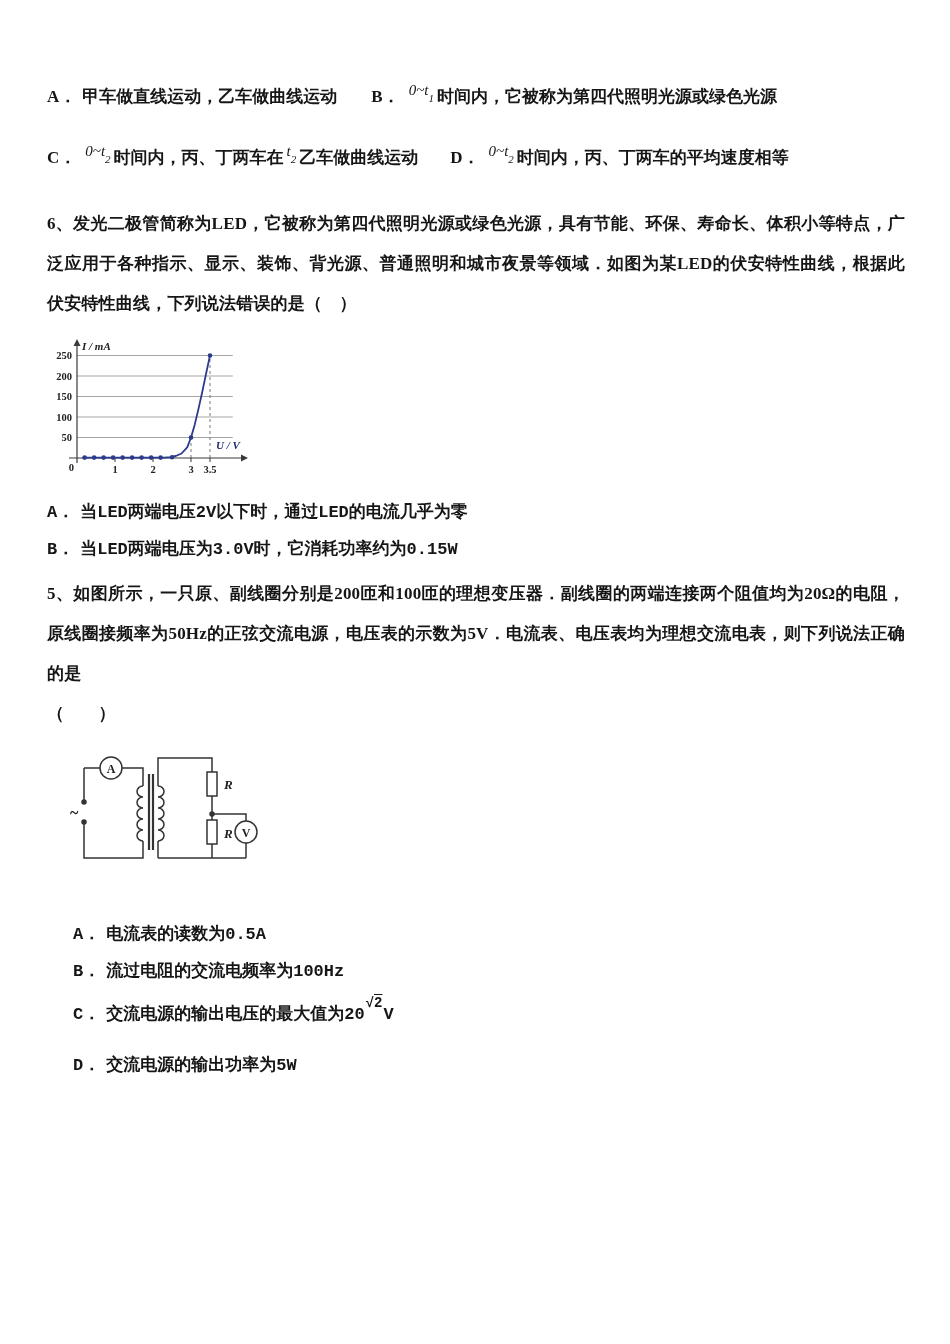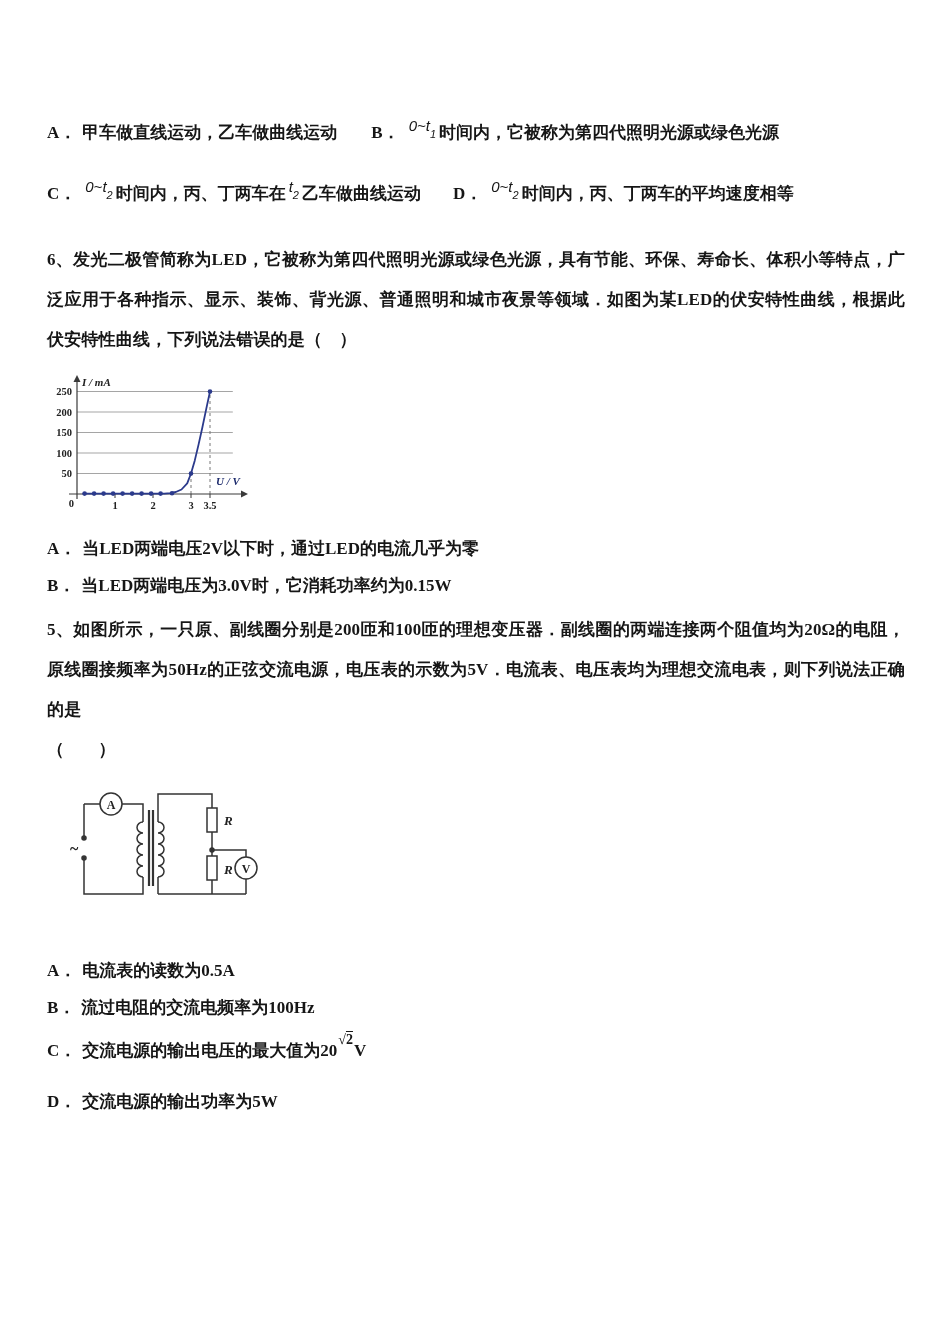--- a/index.html
+++ b/index.html
@@ -1,47 +1,47 @@
 <!DOCTYPE html>
 <html><head>
 <meta charset="utf-8">
 <style>
   html,body{margin:0;padding:0;background:#ffffff;}
   body{width:950px;height:1344px;overflow:hidden;color:#161616;
        font-family:"Liberation Serif","DejaVu Serif",serif;}
-  .page{padding:118px 45px 0 47px;font-size:17px;font-weight:600;}
+  .page{padding:82px 45px 0 47px;font-size:17px;font-weight:600;}
   
   .olabel{font-weight:700;margin-right:6px;white-space:nowrap;}
   
   .optrow{display:flex;align-items:baseline;line-height:30px;margin-bottom:26px;}
   .optrow .opt{white-space:nowrap;}
   .optrow .opt2{margin-left:34px;}
   .optrow2 .opt2{margin-left:32px;}
   
   .fml{font-style:italic;font-weight:500;position:relative;top:-7px;font-size:15px;
-       padding:0 3px;font-family:Liberation Sans, sans-serif;}
+       padding:0 3px;font-family:Liberation Serif, serif;}
   .fml sub{font-size:11px;position:relative;top:3px;}
   
   .stem{line-height:40px;text-align:justify;letter-spacing:.2px;margin-top:6px;}
   
   .optlist{margin-top:6px;}
-  .opt-line{line-height:37px;}
+  .opt-line{line-height:37px;font-family:Liberation Mono, monospace;}
   .opt-line-rad{margin-top:6px;}
   .opt-line-last{margin-top:13px;}
   
   .chart-wrap{margin:12px 0 0 0;height:152px;}
   .circuit-wrap{margin:10px 0 0 12px;height:130px;}
   svg{font-family:"Liberation Serif","DejaVu Serif",serif;}
   
   .rad{position:relative;top:-12px;font-size:14px;font-weight:700;padding:0 1px;}
   .radn{text-decoration:overline;}
   
   .var{font-style:italic;padding:0 2px;font-family:"DejaVu Serif",serif;font-weight:500;}
   .vsub{font-size:11px;}
-  .q5opts{margin-top:42px;}
+  .q5opts{margin-top:42px;margin-left:26px;}
   .q6{margin-top:12px;}
 </style>
 </head>
 <body>
 
 <div class="page">
 
   <div class="optrow">
     <span class="opt"><b class="olabel">A．</b><span>甲车做直线运动，乙车做曲线运动</span></span>
     <span class="opt opt2"><b class="olabel">B．</b><span class="fml"><span>0~t</span><sub>1</sub></span><span>时间内，它被称为第四代照明光源或绿色光源</span></span>

